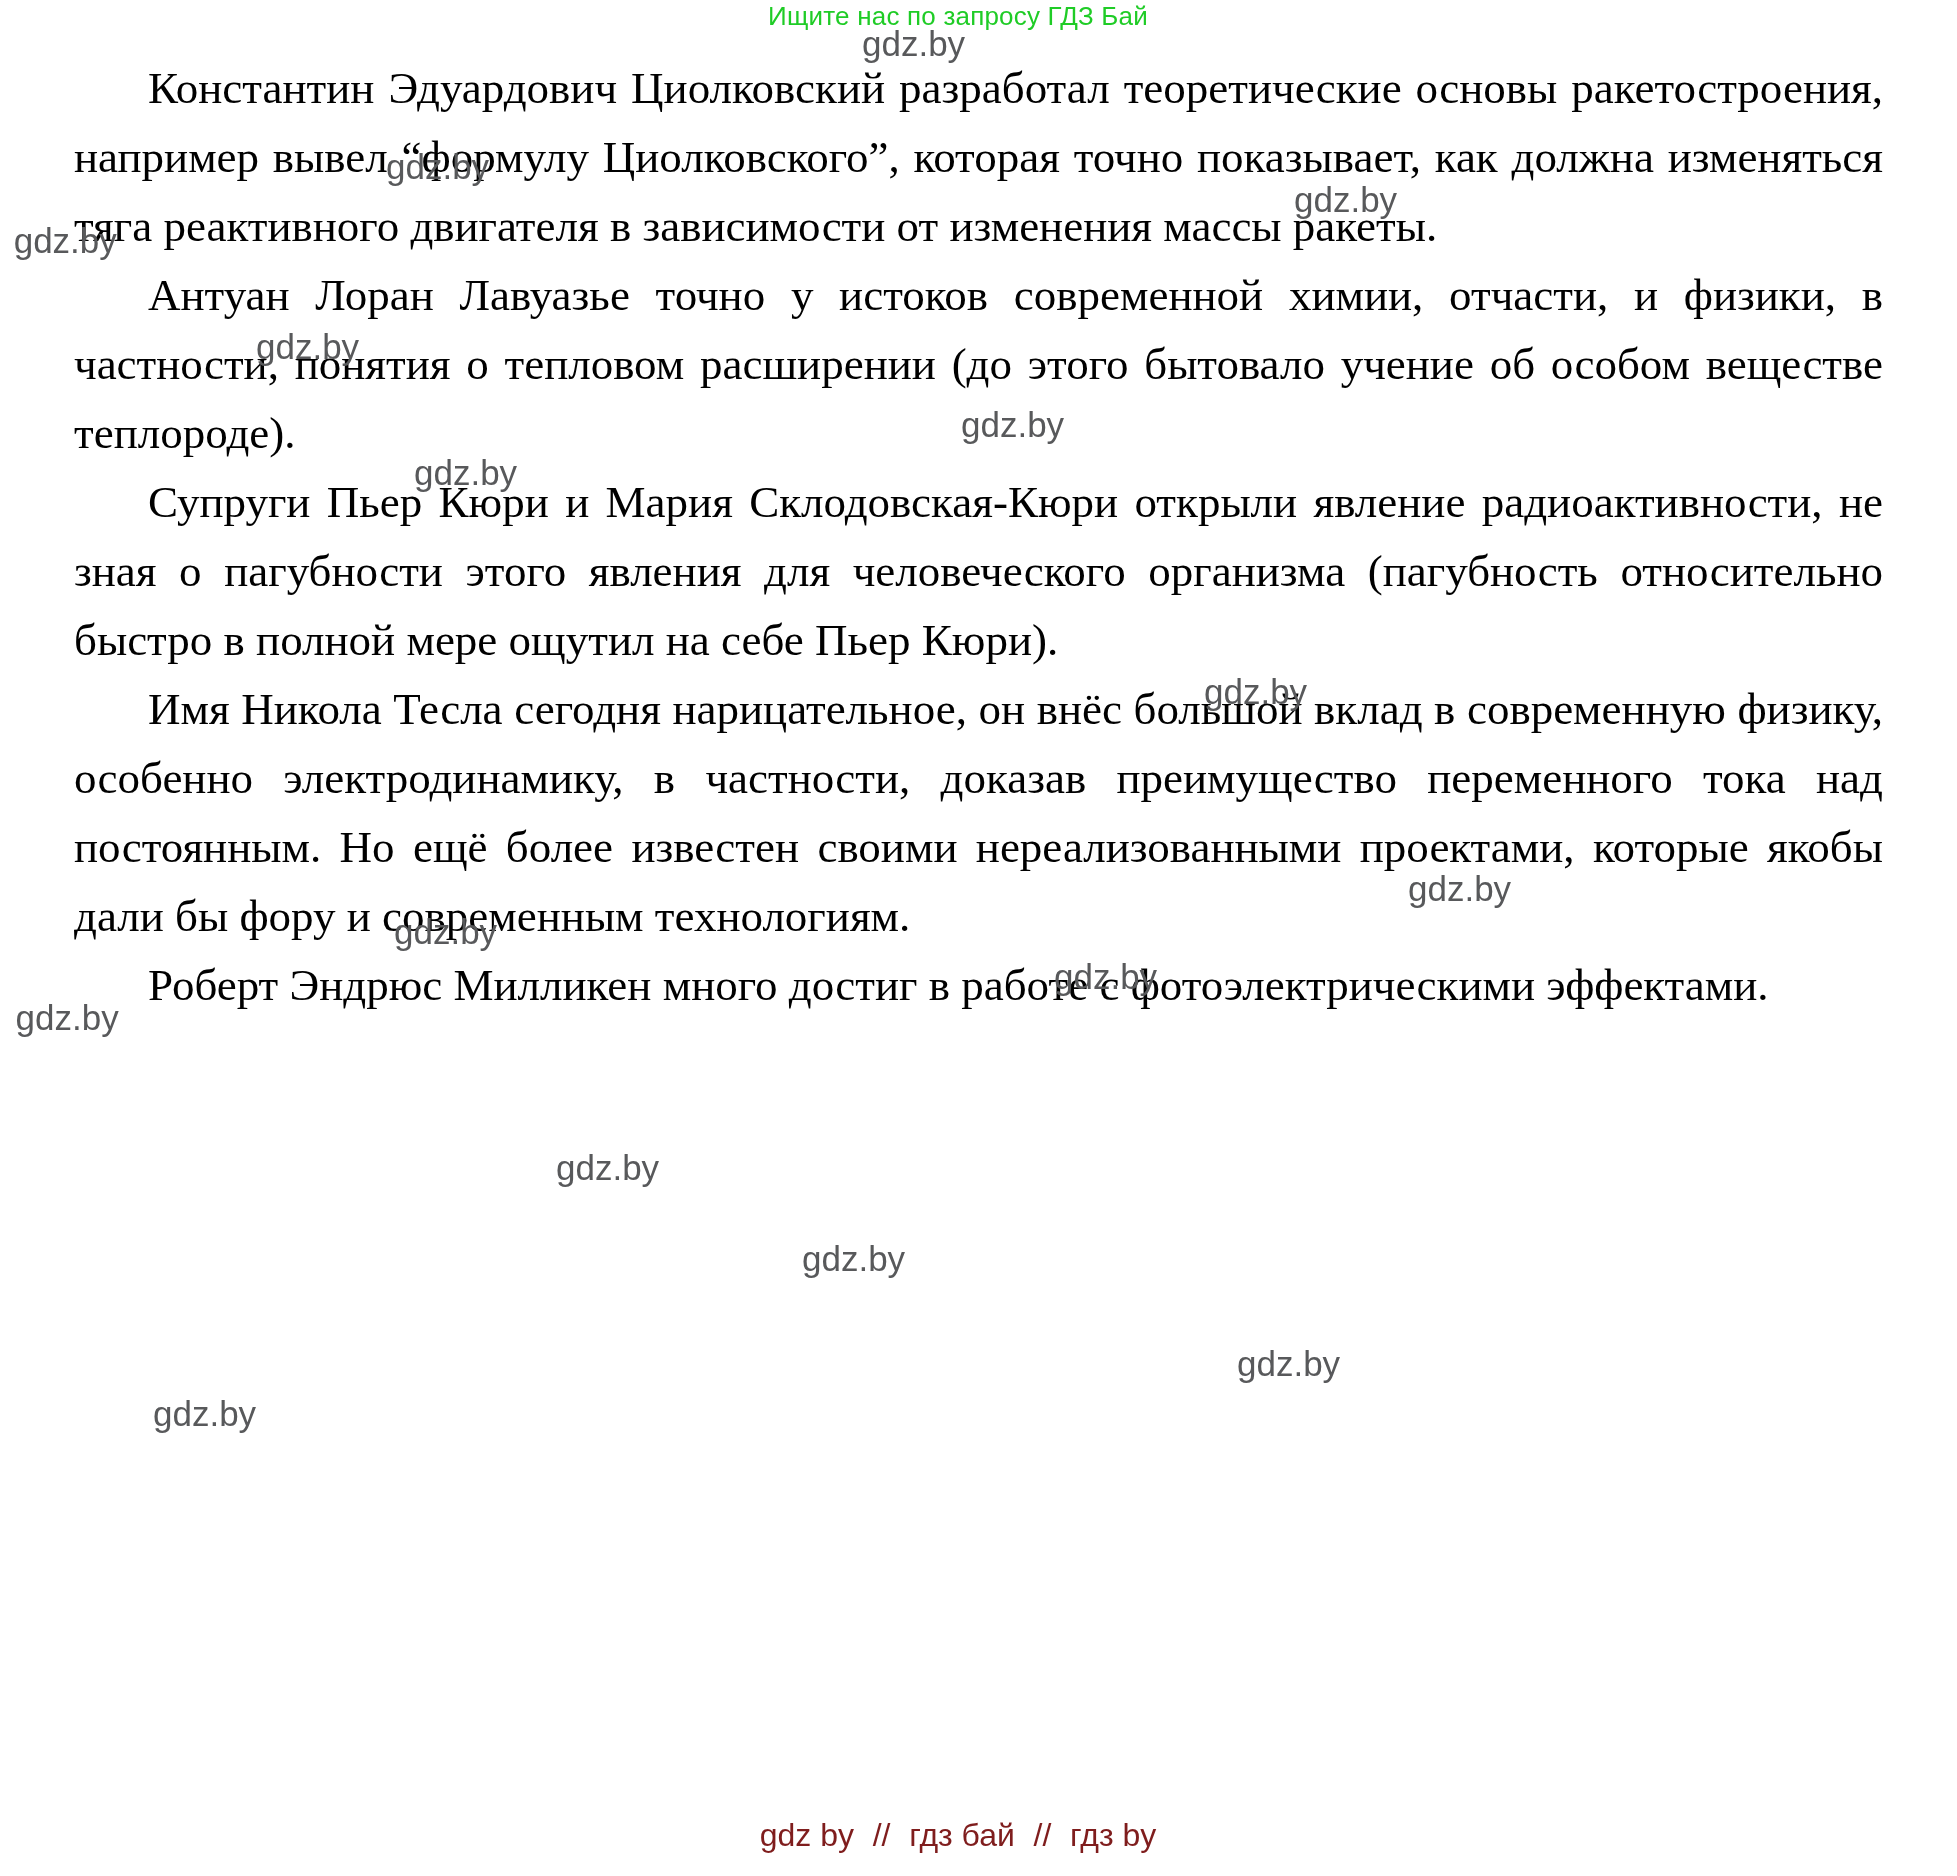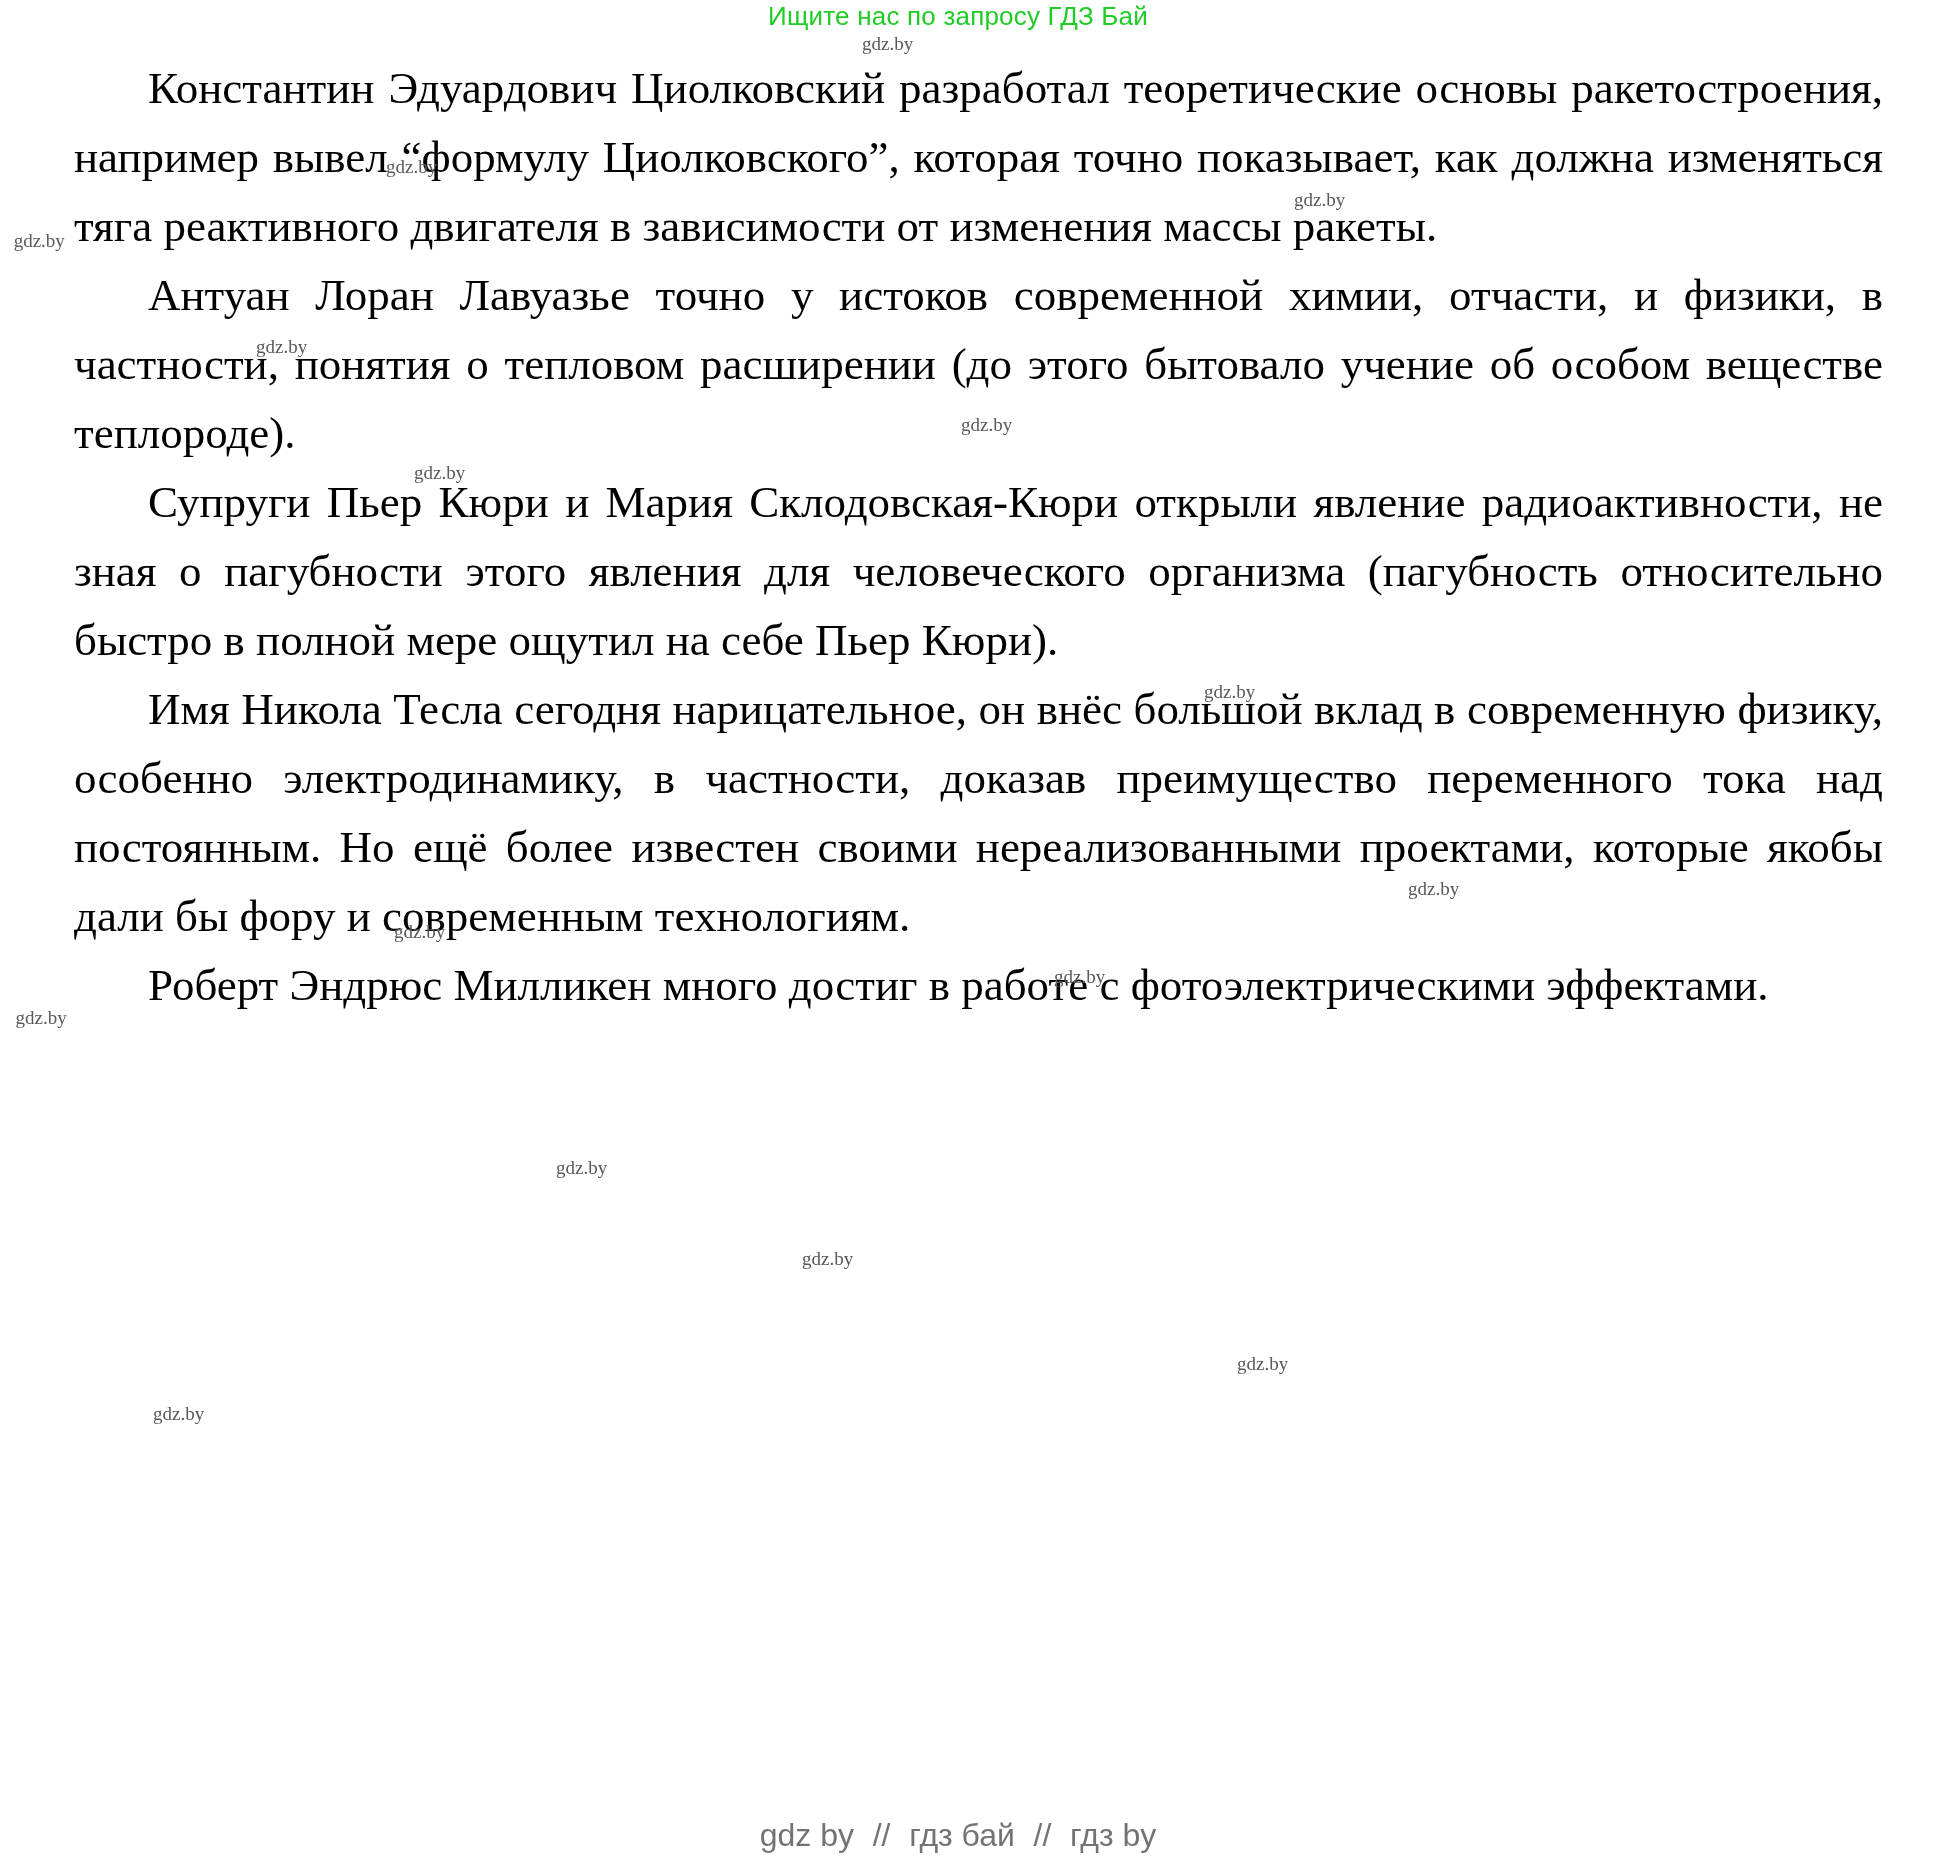--- a/index.html
+++ b/index.html
@@ -57,22 +57,22 @@
     font-weight: normal;
     font-style: italic;
     color: #000000;
     text-indent: 74px;
     text-align: left;
   }
 
   
   .wm {
     position: absolute;
-    font-family: Liberation Serif, serif;
-    font-size: 19px;
+    font-family: Liberation Sans, sans-serif;
+    font-size: 35px;
     line-height: 29px;
     color: #58595b;
     white-space: nowrap;
     pointer-events: none;
   }
 
   
   .site-footer {
     position: absolute;
     left: 0;
@@ -115,21 +115,21 @@
       <div class="wm" style="left: 1408px; top: 874px; color: rgb(88, 89, 91);">gdz.by</div>
       <div class="wm" style="left: 394px; top: 917px; color: rgb(88, 89, 91);">gdz.by</div>
       <div class="wm" style="left: 1054px; top: 962px; color: rgb(88, 89, 91);">gdz.by</div>
       <div class="wm" style="left: 15.6px; top: 1003px; color: rgb(88, 89, 91);">gdz.by</div>
       <div class="wm" style="left: 556px; top: 1153px; color: rgb(88, 89, 91);">gdz.by</div>
       <div class="wm" style="left: 802px; top: 1244px; color: rgb(88, 89, 91);">gdz.by</div>
       <div class="wm" style="left: 1237px; top: 1349px; color: rgb(88, 89, 91);">gdz.by</div>
       <div class="wm" style="left: 153px; top: 1399px; color: rgb(88, 89, 91);">gdz.by</div>
     </div>
 
-  <div class="site-footer" style="color: #737373;">
+  <div class="site-footer" style="color: #7f1d1d;">
     <span>gdz by</span>
     <span class="sep">//</span>
     <span>гдз бай</span>
     <span class="sep">//</span>
     <span>гдз by</span>
   </div>
 
 </div>
 
 

